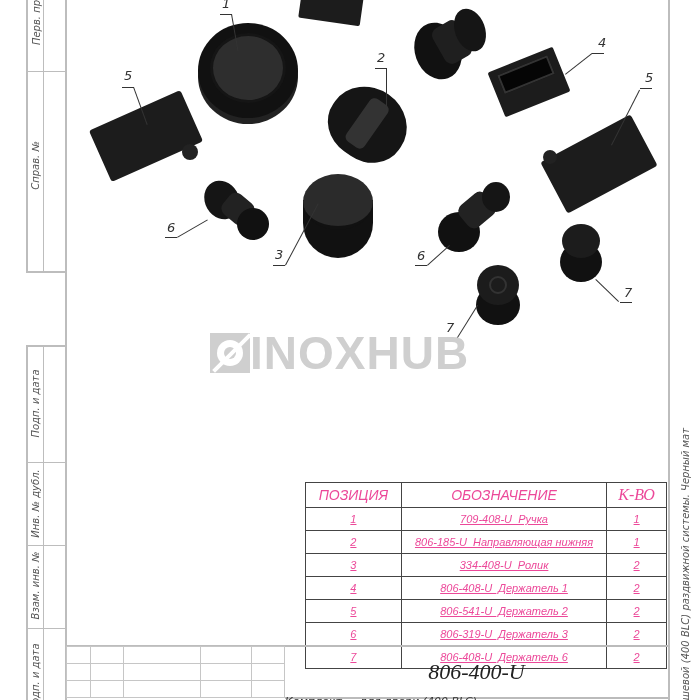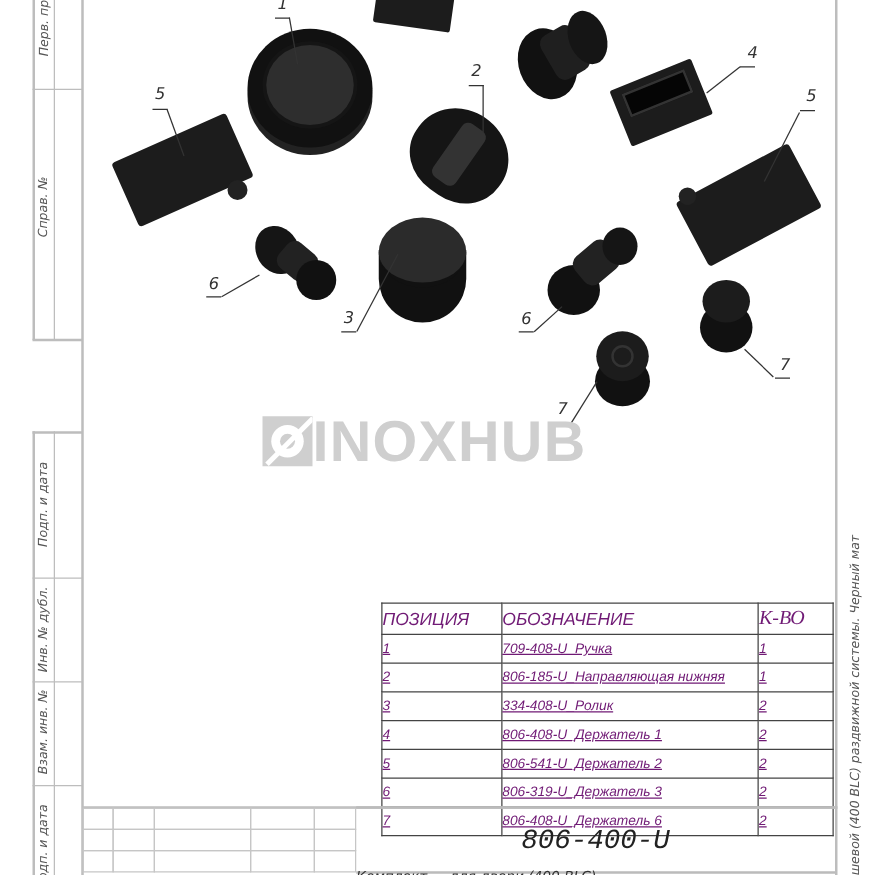--- a/index.html
+++ b/index.html
@@ -8,25 +8,25 @@
   .side-label { position:absolute; font-style:italic; font-size:10px; color:#555; transform:rotate(-90deg); transform-origin:center center; white-space:nowrap; text-align:center; }
   .callout { position:absolute; font-style:italic; font-size:13px; color:#333; }
   .leader { position:absolute; height:1px; background:#333; transform-origin:0 0; }
   .watermark { position:absolute; left:210px; top:326px; font-family:"Liberation Sans", sans-serif; font-weight:bold; font-size:46px; letter-spacing:1px; color:#cfcfcf; display:flex; align-items:center; gap:0; }
   .wm-logo { width:40px; height:40px; background:#cfcfcf; position:relative; overflow:hidden; }
   .wm-logo::before { content:""; position:absolute; left:7px; top:7px; width:26px; height:26px; border-radius:50%; background:#fff; }
   .wm-logo::after { content:""; position:absolute; left:14px; top:14px; width:12px; height:12px; border-radius:50%; background:#cfcfcf; }
   .wm-slash { position:absolute; left:-4px; top:18px; width:52px; height:4px; background:#fff; transform:rotate(-45deg); z-index:2; }
 
   table.spec { position:absolute; left:305px; top:482px; width:362px; border-collapse:collapse; font-family:"Liberation Sans", sans-serif; }
-  table.spec th, table.spec td { border:1px solid #444; padding:0; height:22px; text-align:left; font-style:italic; font-size:11px; color:#701a75; }
+  table.spec th, table.spec td { border:1px solid #444; padding:0; height:22px; text-align:center; font-style:italic; font-size:11px; color:#ec4899; }
   table.spec th { font-weight:normal; font-size:14px; height:24px; }
   table.spec th.qty { font-family:"Liberation Serif", serif; font-size:16px; }
   table.spec td span { text-decoration:underline; }
-  .title-box { position:absolute; left:285px; top:645px; width:383px; height:50px; border-top:2px solid #bbb; border-bottom:2px solid #bbb; display:flex; align-items:center; justify-content:center; font-style:italic; font-size:22px; color:#222; font-family:Liberation Mono, monospace; font-weight:200; }
+  .title-box { position:absolute; left:285px; top:645px; width:383px; height:50px; border-top:2px solid #bbb; border-bottom:2px solid #bbb; display:flex; align-items:center; justify-content:center; font-style:italic; font-size:22px; color:#222; font-family:Liberation Serif, serif; font-weight:200; }
   .bottom-strip { position:absolute; left:285px; top:695px; width:383px; height:10px; overflow:hidden; font-style:italic; font-size:11px; color:#333; }
   .grid-cell { position:absolute; border:1px solid #c6c6c6; box-sizing:border-box; }
 
   
   .part { position:absolute; background:#1c1c1c; }
 </style>
 </head>
 <body>
 
 <div>

